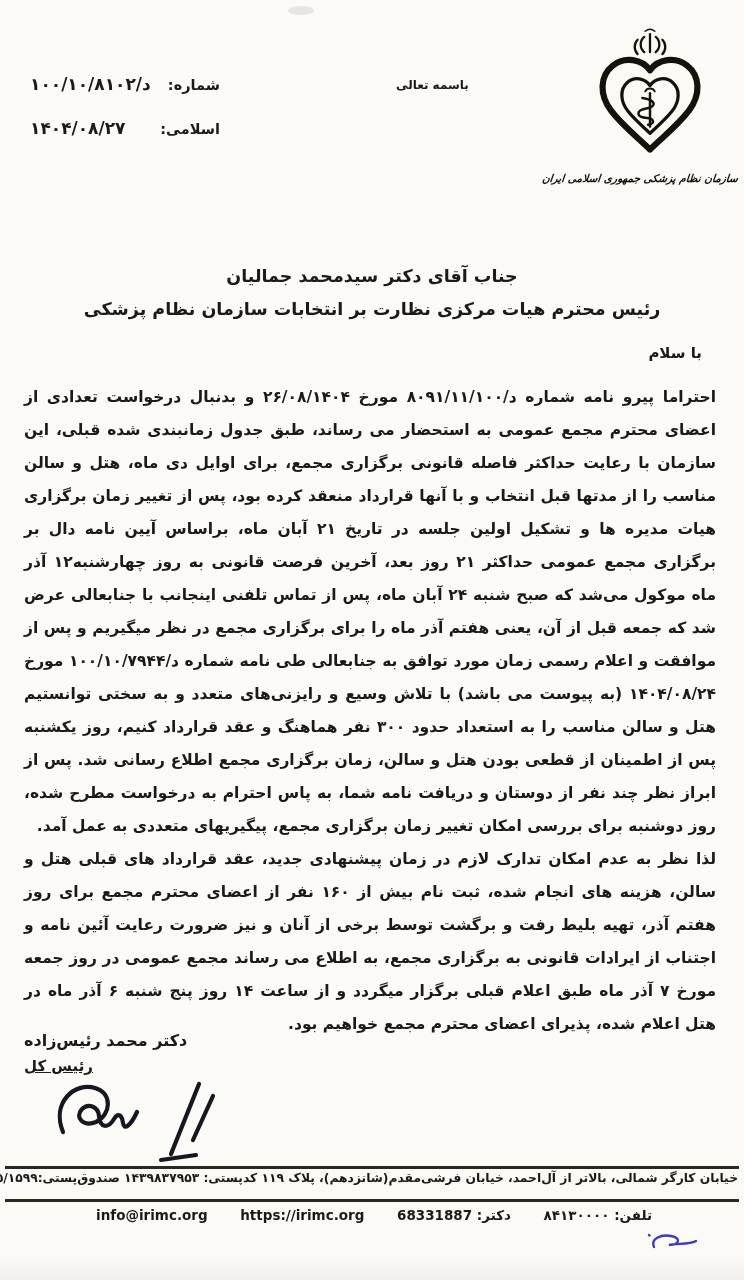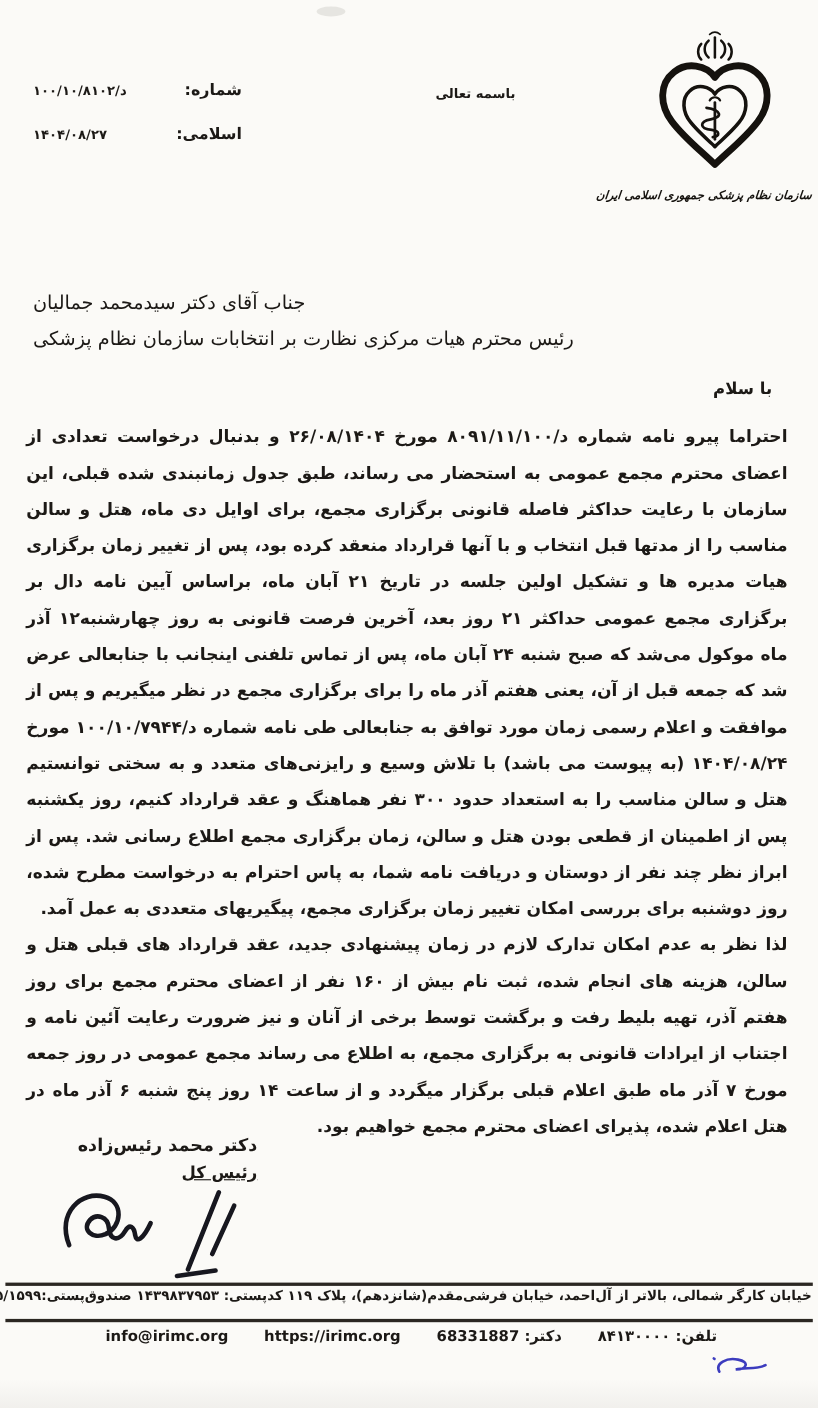--- a/index.html
+++ b/index.html
@@ -24,35 +24,35 @@
     color:#15120e;
   }
   .bismillah{
     position:absolute;top:78px;left:396px;
     font-size:12px;font-weight:bold;
     direction:rtl;
   }
   .hdr-fields{position:absolute;top:74px;left:30px;width:190px;font-weight:bold;}
   .field-row{display:flex;flex-direction:row;justify-content:space-between;align-items:baseline;margin-bottom:24px;direction:rtl;}
   .f-label{font-size:14.5px;}
-  .f-value{font-size:12px;direction:ltr;unicode-bidi:embed;letter-spacing:.5px;}
+  .f-value{font-size:17px;direction:ltr;unicode-bidi:embed;letter-spacing:.5px;}
   
-  .recipient{position:absolute;top:260px;right:30px;left:30px;text-align:left;font-weight:normal;}
+  .recipient{position:absolute;top:260px;right:30px;left:30px;text-align:center;font-weight:bold;}
   .recipient .r1{font-size:17.5px;line-height:33px;}
   .recipient .r2{font-size:17.5px;line-height:33px;}
   .salutation{position:absolute;top:344px;right:42px;font-size:15px;font-weight:bold;}
   
   .letter-body{
     position:absolute;top:381px;right:28px;left:24px;
     font-size:15.5px;font-weight:bold;line-height:33px;
     text-align:justify;
   }
   .letter-body p{margin:0;}
   
-  .sig-block{position:absolute;top:1028px;right:510px;width:210px;text-align:right;font-weight:bold;}
+  .sig-block{position:absolute;top:1028px;right:510px;width:210px;text-align:left;font-weight:bold;}
   .sig-name{font-size:16px;line-height:26px;}
   .sig-title{font-size:15px;line-height:24px;text-decoration:underline;}
   .sig-scribble{position:absolute;top:1074px;right:470px;}
   
   .rule{position:absolute;left:5px;right:5px;height:2.5px;background:#2b2722;}
   .rule-top{top:1166px;}
   .rule-mid{top:1199px;}
   .footer-address{
     position:absolute;top:1171px;left:6px;right:6px;
     font-size:12.3px;font-weight:bold;

